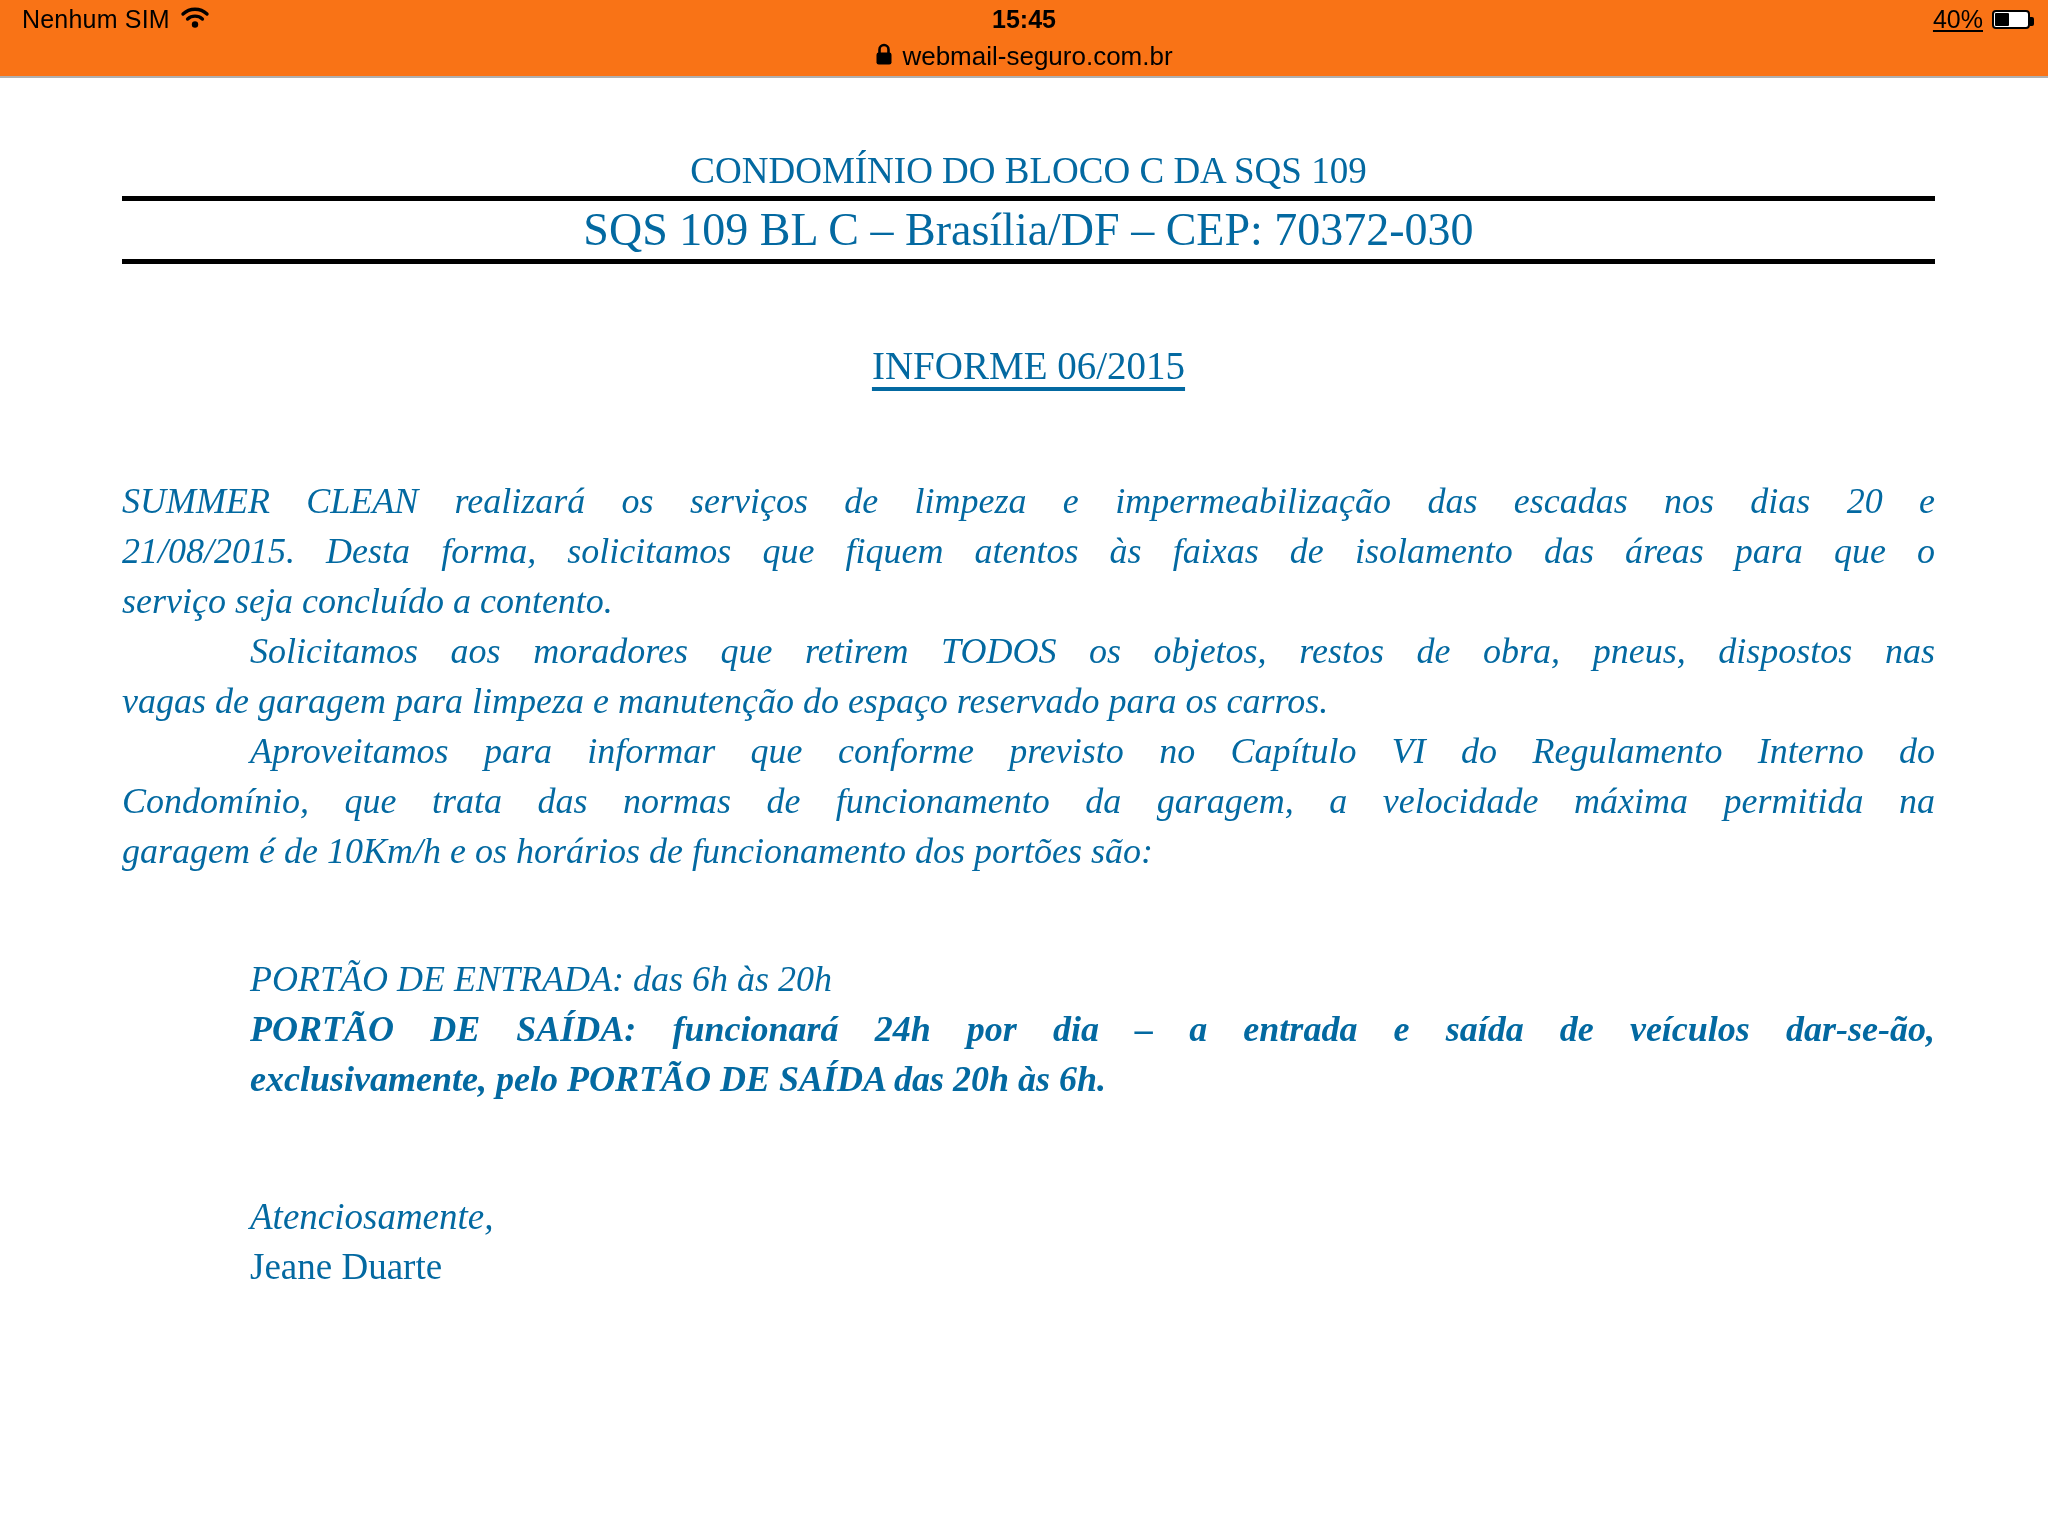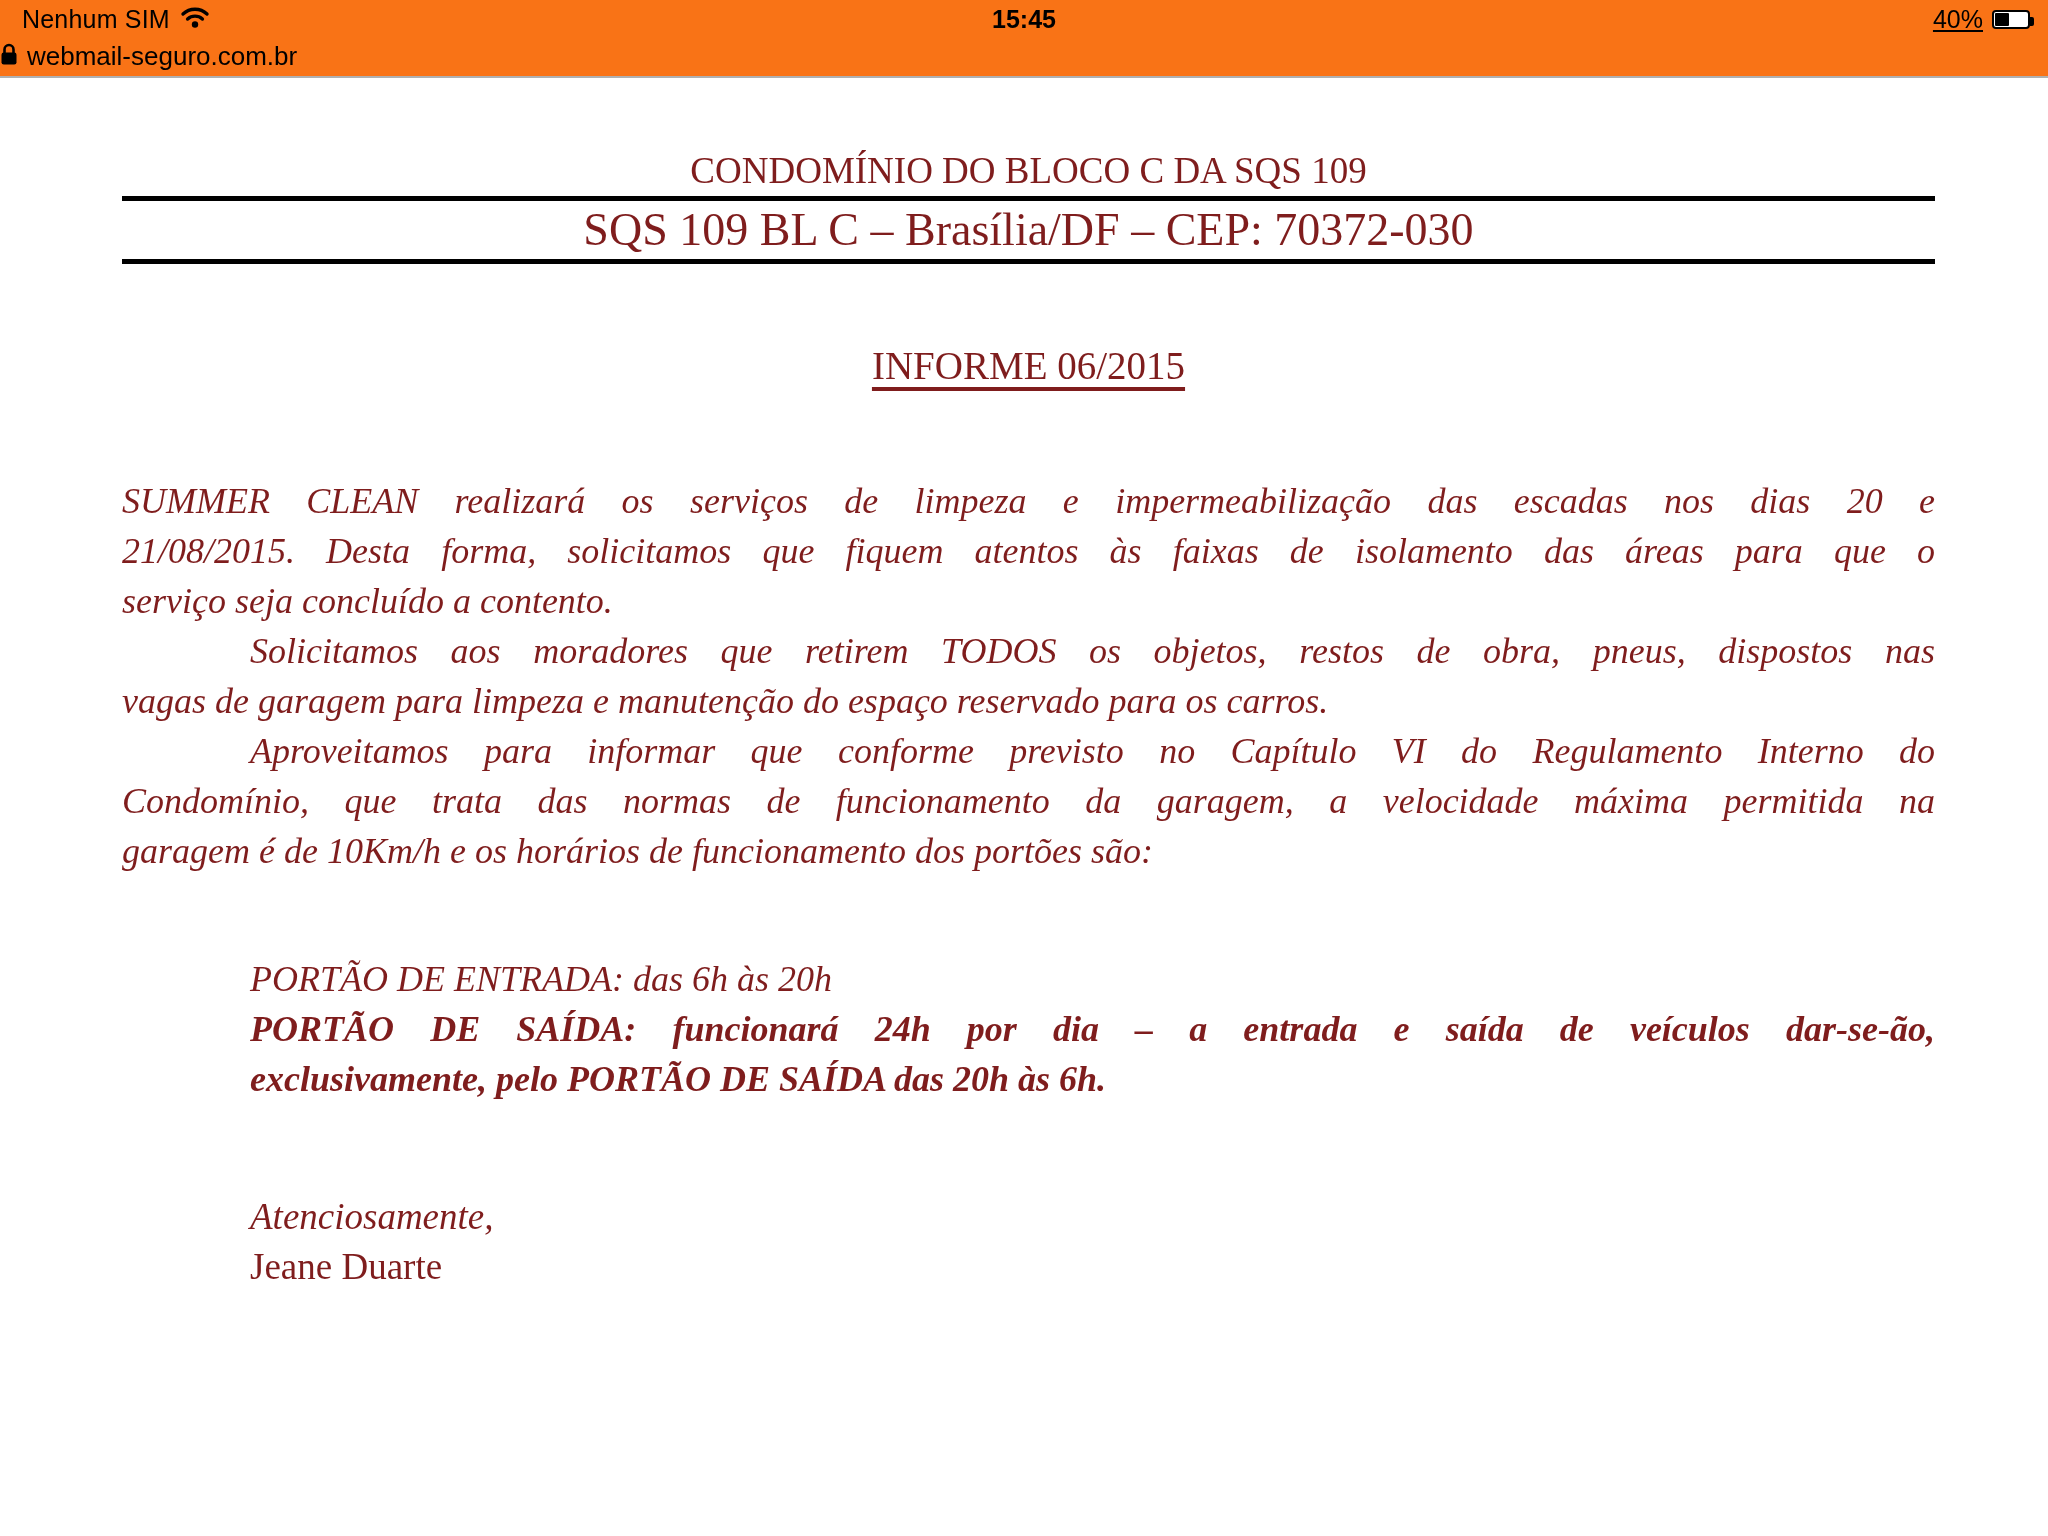--- a/index.html
+++ b/index.html
@@ -19,27 +19,27 @@
   .status-right { position:absolute; right:18px; top:0; height:38px;
                   display:flex; align-items:center; gap:9px; }
   .battery-pct { font-size:25px;text-decoration:underline; }
   .battery { position:relative; width:38px; height:19px;
              border:2px solid #000; border-radius:4px; background:#fff; }
   .battery-fill { position:absolute; left:1px; top:1px; bottom:1px;
                   background:#000; border-radius:1px; }
   .battery-nub { position:absolute; right:-6px; top:5px; width:4px; height:9px;
                  background:#000; border-radius:0 2px 2px 0; }
   .url-row { position:absolute; top:36px; left:0; right:0; height:40px;
-             display:flex; align-items:center; gap:9px; }
+             display:flex; align-items:center; justify-content:center; gap:9px; }
   .url-text { font-size:26px; }
 
   
   .doc { position:absolute; top:80px; left:0; width:2048px; bottom:0;
          background:#fff; padding:0 113px 0 122px;
-         font-family:"Liberation Serif","DejaVu Serif",serif; color:#7f1d1d; }
+         font-family:"Liberation Serif","DejaVu Serif",serif; color:#0369a1; }
   .doc-title { margin-top:70px; text-align:center;
                font-size:37px; line-height:42px; font-weight:400; }
   .rule { height:5px; background:#000; margin-top:4px; }
   .doc-subtitle { margin-top:4px; text-align:center;
                   font-size:46px; line-height:50px; font-weight:400; }
   .informe { margin-top:80px; text-align:center;
              font-size:39px; line-height:44px; }
   .informe span { text-decoration:underline;
                   text-decoration-thickness:4px; text-underline-offset:8px; }
   .para { font-style:italic; font-size:36px; line-height:50px; }

